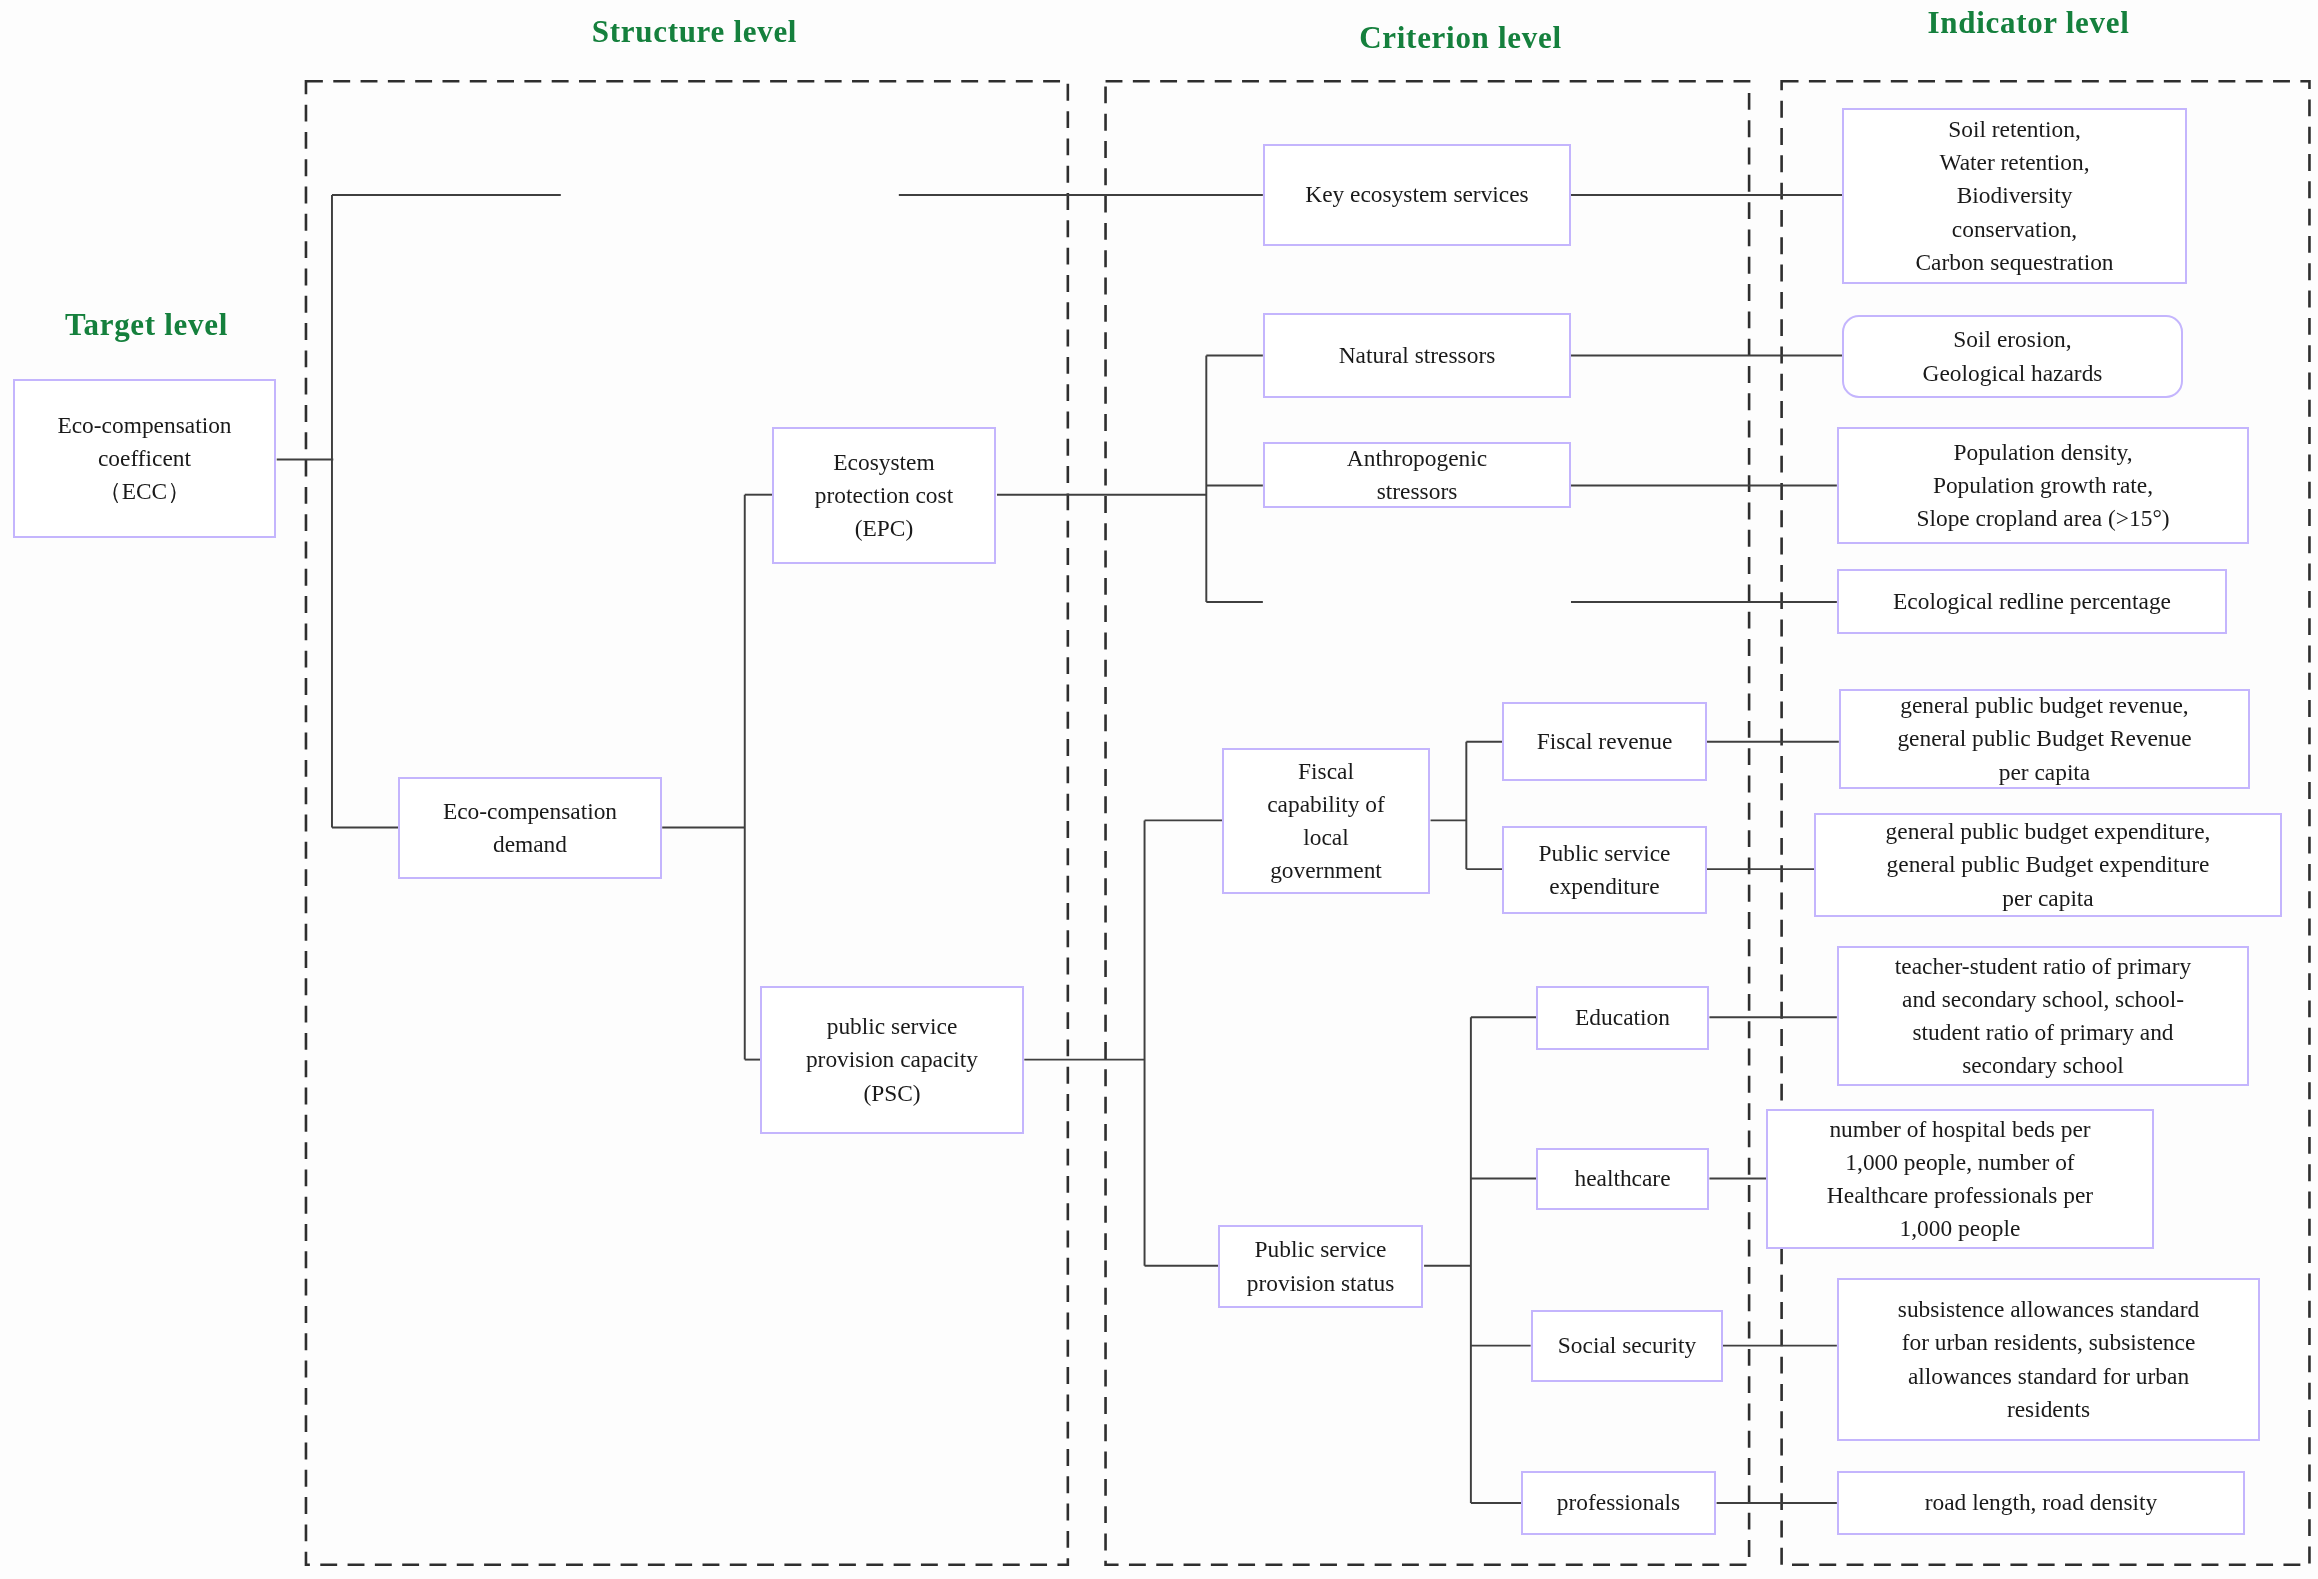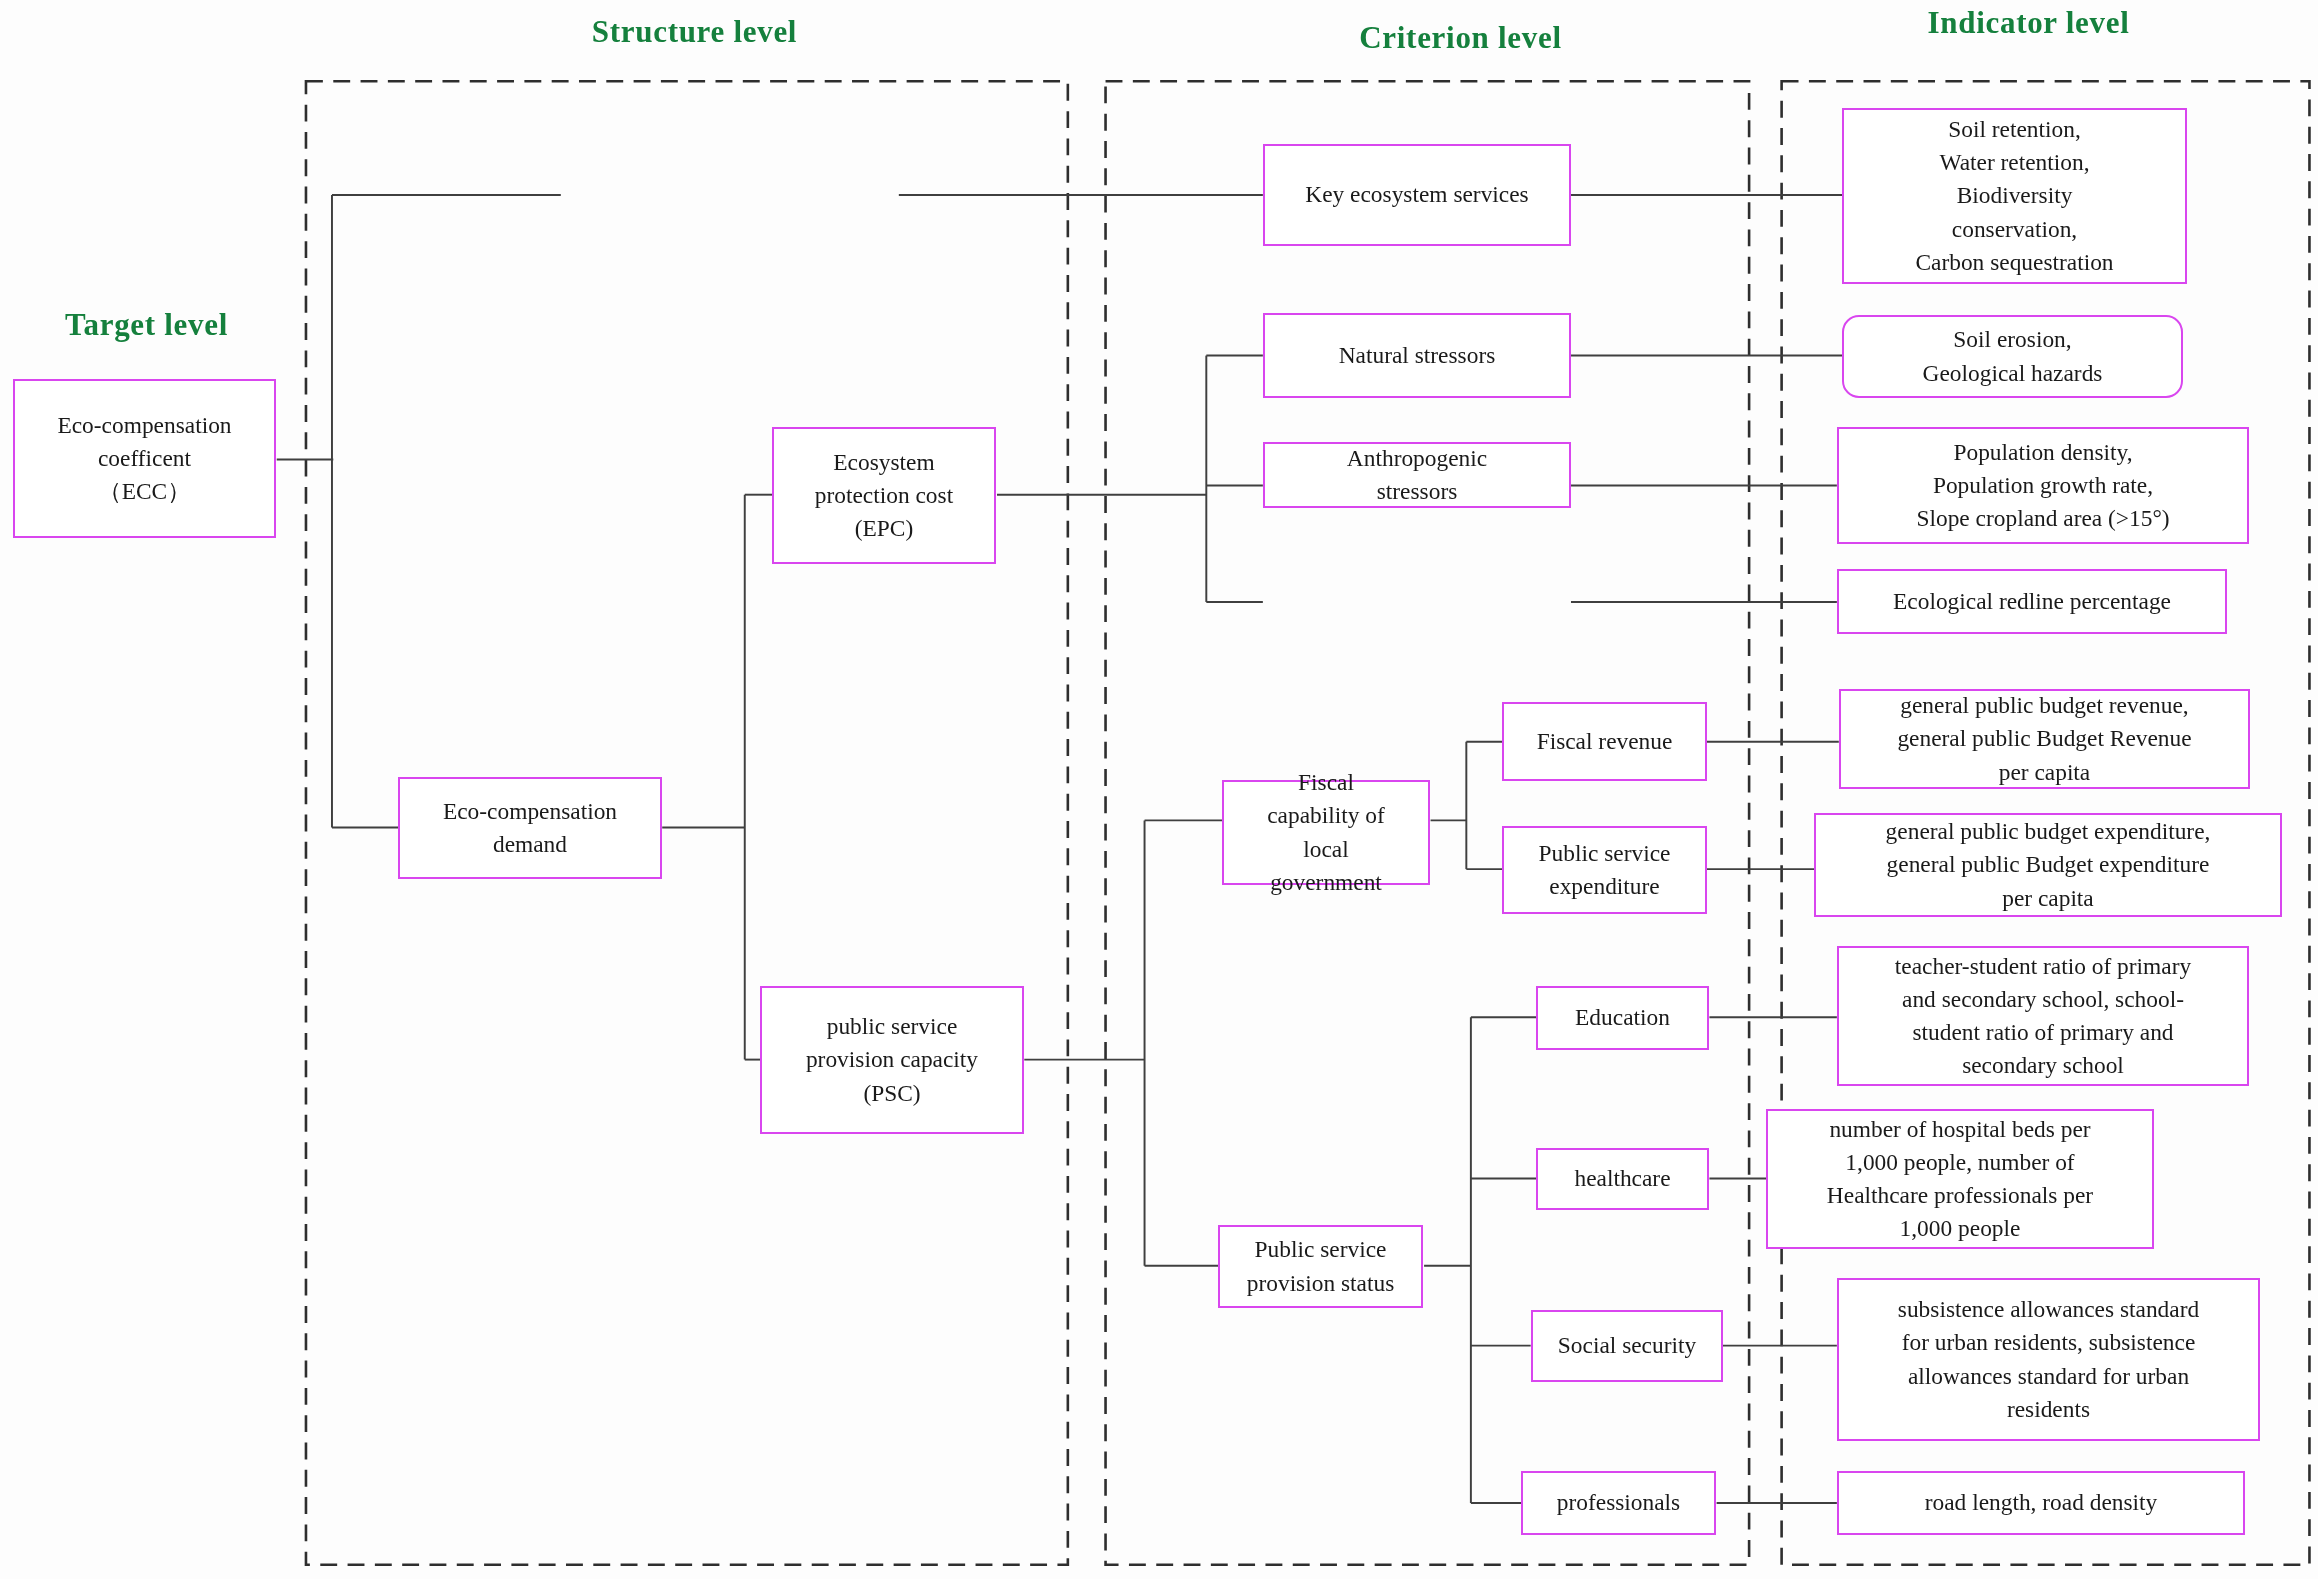--- a/index.html
+++ b/index.html
@@ -20,38 +20,38 @@
     letter-spacing:0.7px;
     color:#15803d;
   }
   .h-target{left:19.5px;top:307px;width:254px;}
   .h-structure{left:467px;top:14.3px;width:455px;}
   .h-criterion{left:1233px;top:19.5px;width:455px;}
   .h-indicator{left:1801px;top:5.2px;width:455px;}
   .node{
     position:absolute;
     box-sizing:border-box;
-    border:2px solid #d946ef;
+    border:2px solid #c4b5fd;
     background:#ffffff;
     display:flex;align-items:center;justify-content:center;
     text-align:center;
     font-size:23.4px;line-height:1.42;
     padding:2.6px 6.5px;
   }
   .node span{white-space:pre-line;}
   .n-ecc{left:13px;top:379px;width:263px;height:159px;}
   .n-ess{left:560px;top:144px;width:338px;height:103px;}
   .n-epc{left:772px;top:427px;width:224px;height:137px;}
   .n-demand{left:398px;top:777px;width:264px;height:102px;}
   .n-psc{left:760px;top:986px;width:264px;height:148px;}
   .n-key{left:1263px;top:144px;width:308px;height:102px;}
   .n-natural{left:1263px;top:313px;width:308px;height:85px;}
   .n-anthro{left:1263px;top:442px;width:308px;height:66px;}
   .n-policy{left:1263px;top:568px;width:308px;height:67px;}
-  .n-fiscap{left:1222px;top:748px;width:208px;height:105px;margin-top:32px;}
+  .n-fiscap{left:1222px;top:748px;width:208px;height:146px;}
   .n-fisrev{left:1502px;top:702px;width:205px;height:79px;}
   .n-psexp{left:1502px;top:826px;width:205px;height:88px;}
   .n-provstat{left:1218px;top:1225px;width:205px;height:83px;}
   .n-edu{left:1536px;top:986px;width:173px;height:64px;}
   .n-health{left:1536px;top:1148px;width:173px;height:62px;}
   .n-social{left:1531px;top:1310px;width:192px;height:72px;}
   .n-trans{left:1521px;top:1471px;width:195px;height:64px;}
   .n-ind-key{left:1842px;top:108px;width:345px;height:176px;}
   .n-ind-nat{left:1842px;top:315px;width:341px;height:83px;border-radius:17px;}
   .n-ind-anthro{left:1837px;top:427px;width:412px;height:117px;}

